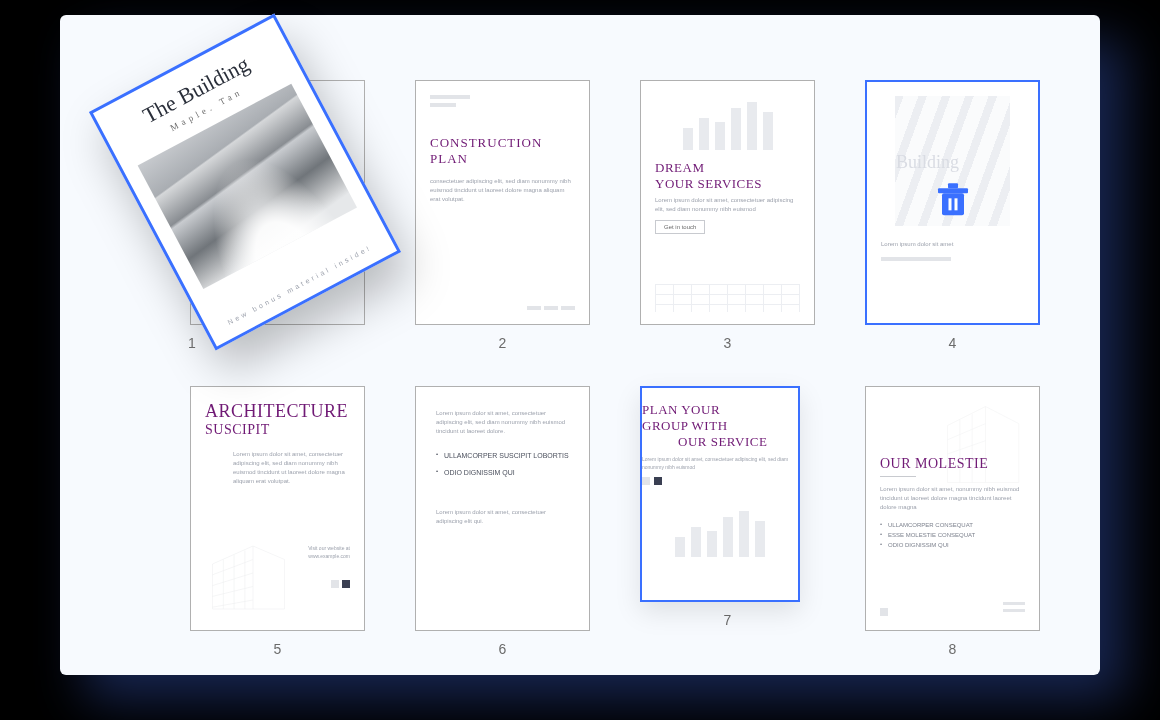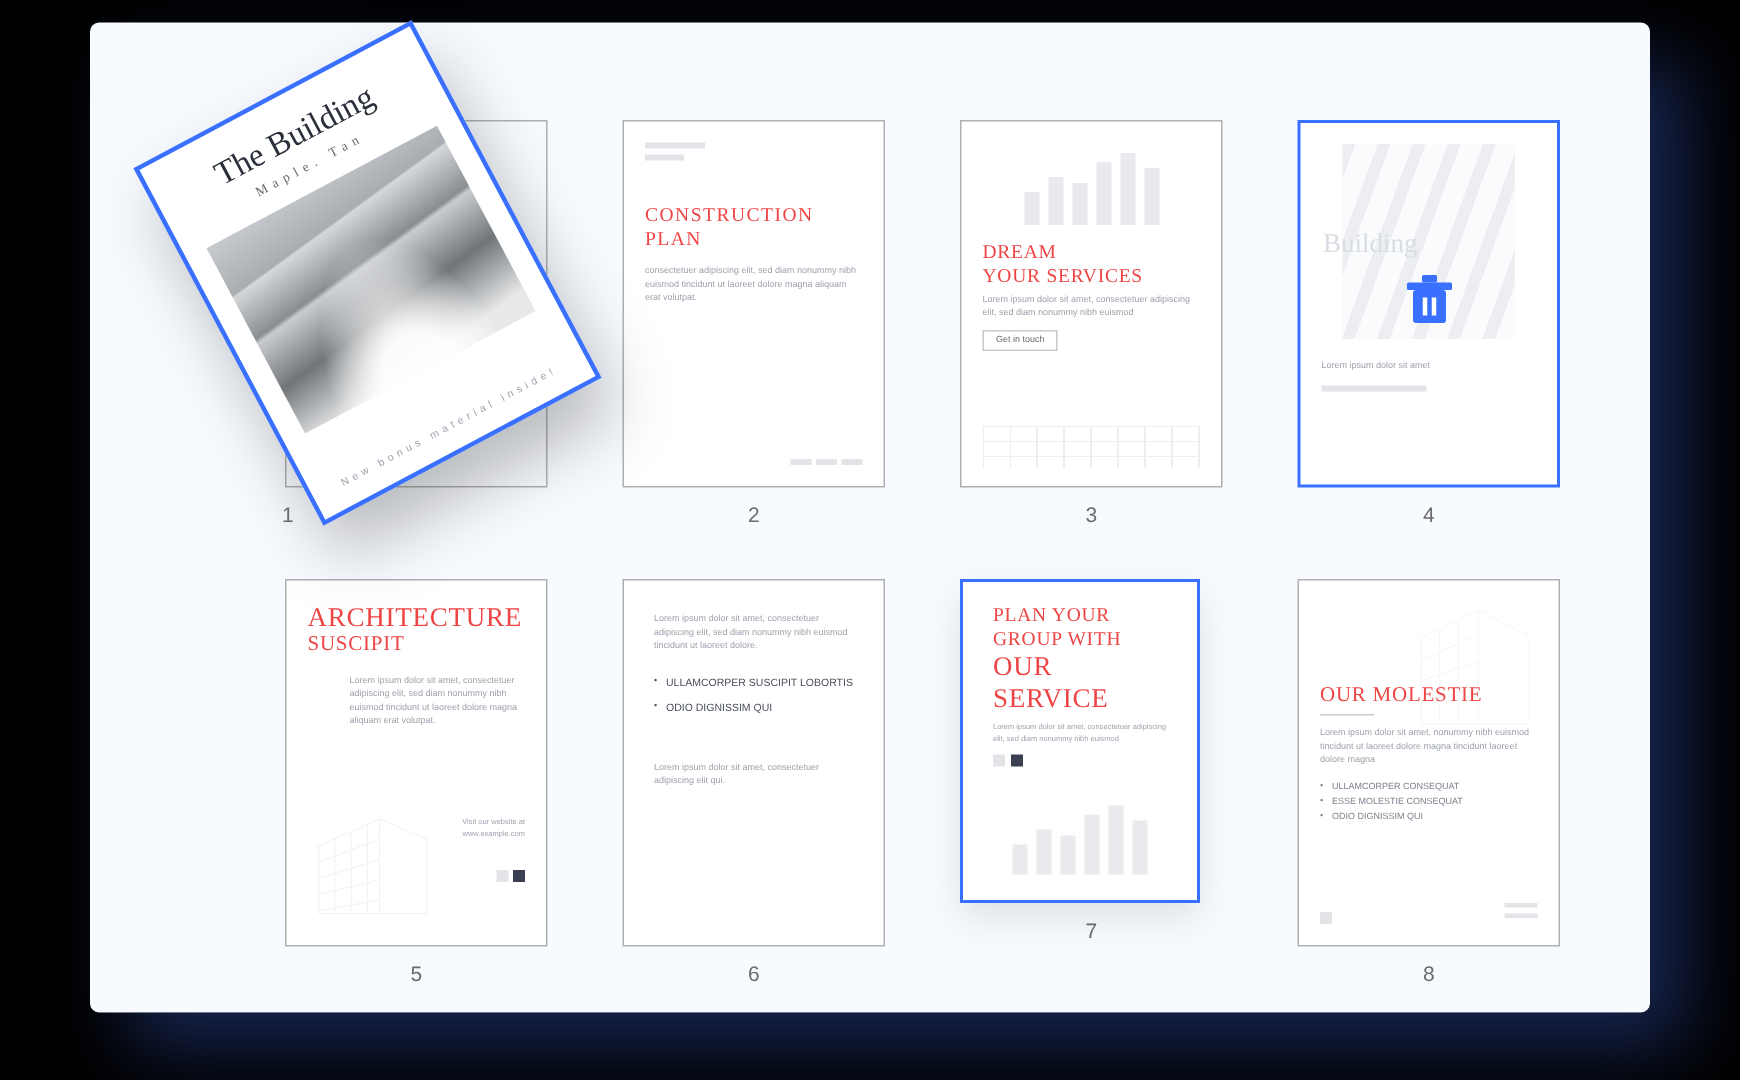--- a/index.html
+++ b/index.html
@@ -44,42 +44,42 @@
   }
   .page.selected{
     border:2px solid #3A70FF;
   }
   .num{
     margin-top:10px;
     font-size:14px;
     color:#6b6b6b;
   }
   
-  .h-serif{font-family:Georgia,'Times New Roman',serif;color:#ef4444;letter-spacing:0.5px;}
+  .h-serif{font-family:Georgia,'Times New Roman',serif;color:#701a75;letter-spacing:0.5px;}
   .body-txt{font-size:6px;color:#9da2ad;line-height:1.5;}
   .placeholder-line{height:4px;background:#e2e4e8;margin-bottom:4px;}
 
   
   .p2-title{font-size:13px;font-weight:400;margin-top:28px;letter-spacing:1px;}
   .p2-sub{font-size:13px;letter-spacing:1px;}
   .p2-dots{display:flex;gap:3px;position:absolute;bottom:14px;right:14px;}
   .p2-dots div{width:14px;height:4px;background:#e2e4e8;}
   
   
   .bars{display:flex;align-items:flex-end;gap:6px;height:55px;justify-content:center;margin-bottom:10px;}
   .bars div{width:10px;background:#e8eaee;}
   .p3-title{font-size:13px;letter-spacing:0.5px;}
   .p3-btn{border:1px solid #c8cacf;font-size:6px;padding:3px 8px;display:inline-block;margin-top:6px;color:#6b6b6b;}
   .p3-gridlines{position:absolute;bottom:12px;left:14px;right:14px;height:28px;
       background:repeating-linear-gradient(to right,#eceef2 0 1px,transparent 1px 18px),
                  repeating-linear-gradient(to bottom,#eceef2 0 1px,transparent 1px 10px);}
   
   
   .p4-img{width:115px;height:130px;background:repeating-linear-gradient(110deg,#eceef2 0 8px,#fafbfc 8px 22px);margin:0 auto;}
-  .p4-title{position:absolute;top:70px;left:15px;font-size:18px;color:#d9dce3;font-family:Georgia,serif;}
+  .p4-title{position:absolute;top:70px;left:29px;font-size:18px;color:#d9dce3;font-family:Georgia,serif;}
   .trash-icon{position:absolute;left:50%;top:50%;transform:translate(-50%,-58%);}
   
   
   .p5-building{position:absolute;left:10px;bottom:12px;width:95px;height:90px;opacity:0.25;}
   
   
   .p7{height:216px;width:160px;}
   .p7 .bars{height:60px;margin-top:12px;}
   .legend-sq{display:flex;gap:4px;margin-top:6px;}
   .legend-sq i{width:8px;height:8px;background:#e2e4e8;display:block;}
@@ -220,24 +220,24 @@
         <ul class="bullets" style="margin-top:14px;">
           <li style="font-size:7px;color:#4a4f5c;">ULLAMCORPER SUSCIPIT LOBORTIS</li>
           <li style="font-size:7px;color:#4a4f5c;margin-top:6px;">ODIO DIGNISSIM QUI</li>
         </ul>
         <div class="body-txt" style="margin-top:30px;">Lorem ipsum dolor sit amet, consectetuer adipiscing elit qui.</div>
       </div>
       <div class="num">6</div>
     </div>
 
     <div class="cell" style="align-items:flex-start;">
-      <div class="page selected p7" style="padding:14px 20px;box-shadow:0 10px 25px rgba(0,0,0,0.1);">
+      <div class="page selected p7" style="padding:14px 0;box-shadow:0 10px 25px rgba(0,0,0,0.1);">
         <div class="h-serif" style="font-size:13px;">PLAN YOUR</div>
         <div class="h-serif" style="font-size:13px;">GROUP WITH</div>
-        <div class="h-serif" style="font-size:18px;">OUR SERVICE</div>
+        <div class="h-serif" style="font-size:13px;margin-left:36px;">OUR SERVICE</div>
         <div class="body-txt" style="margin-top:6px;font-size:5px;">Lorem ipsum dolor sit amet, consectetuer adipiscing elit, sed diam nonummy nibh euismod</div>
         <div class="legend-sq">
             <i></i>
             <i class="dark"></i>
           </div>
         <div class="bars">
           <div style="height:20px;"></div>
             <div style="height:30px;"></div>
             <div style="height:26px;"></div>
           <div style="height:40px;"></div>

